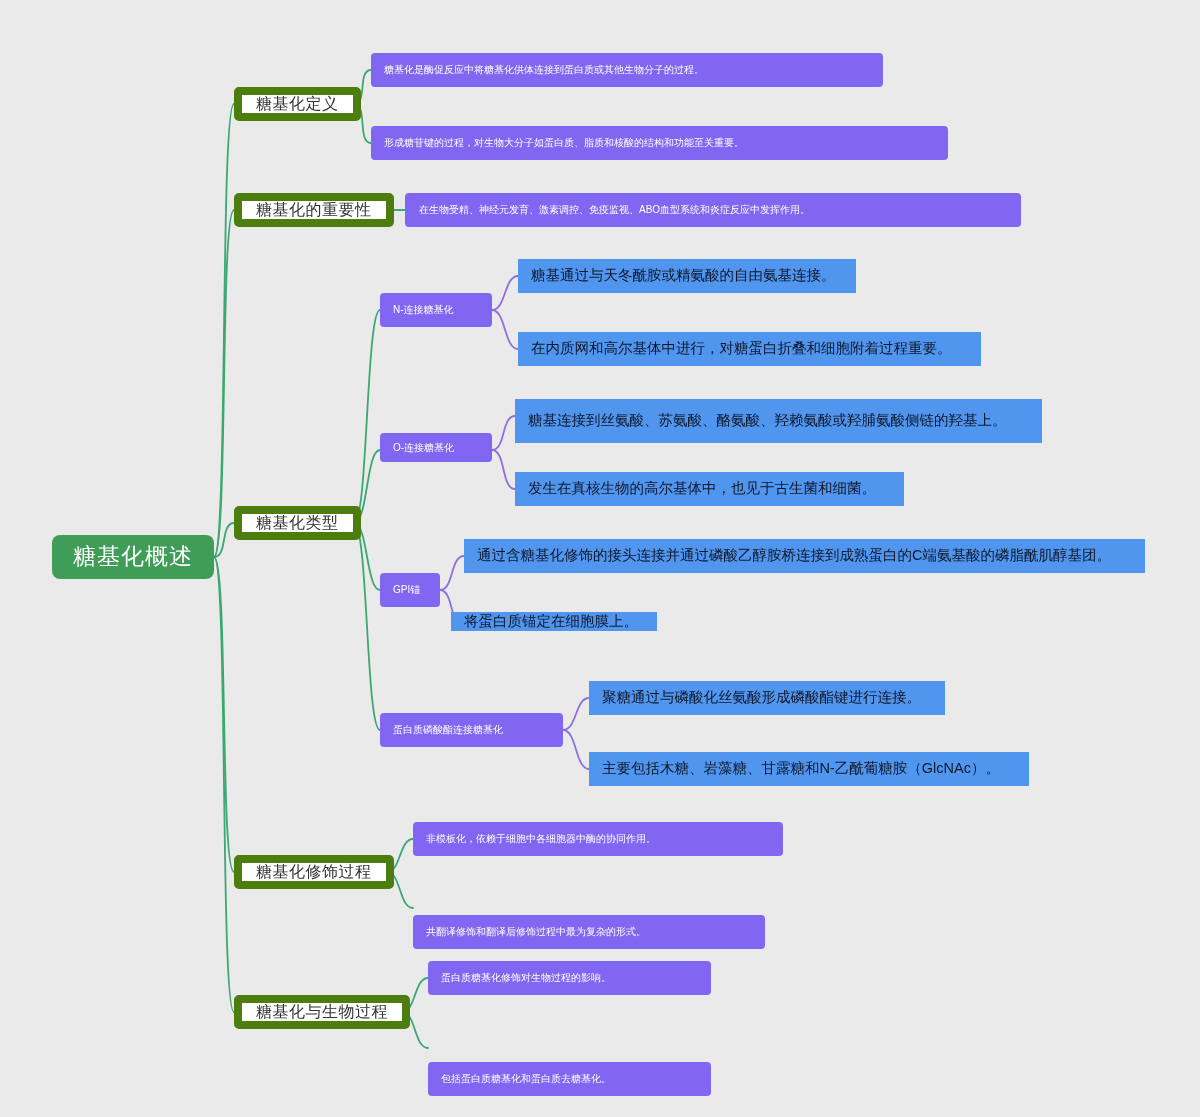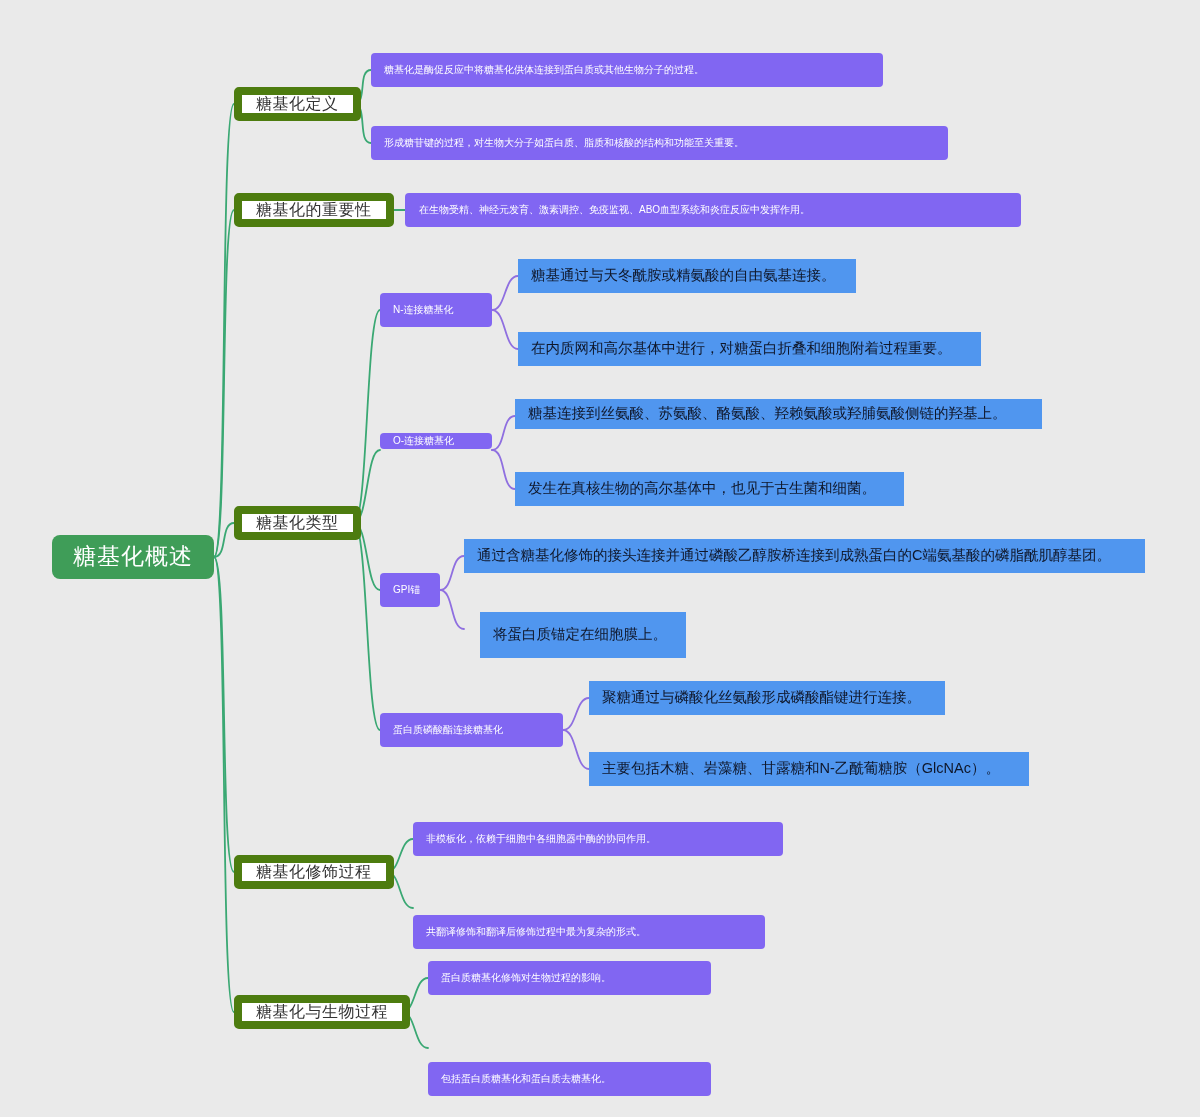--- a/index.html
+++ b/index.html
@@ -110,26 +110,26 @@
       <div class="node root" style="left: 52px; top: 535px; min-width: 162px; height: 44px;">糖基化概述</div>
       <div class="node lvl1" style="left: 234px; top: 87px; min-width: 120px; height: 34px;">糖基化定义</div>
       <div class="node purple lead" style="left: 371px; top: 53px; min-width: 512px; height: 34px;">糖基化是酶促反应中将糖基化供体连接到蛋白质或其他生物分子的过程。</div>
       <div class="node purple lead" style="left: 371px; top: 126px; min-width: 577px; height: 34px; font-family: Liberation Serif, serif;">形成糖苷键的过程，对生物大分子如蛋白质、脂质和核酸的结构和功能至关重要。</div>
       <div class="node lvl1" style="left: 234px; top: 193px; min-width: 153px; height: 34px;">糖基化的重要性</div>
       <div class="node purple lead" style="left: 405px; top: 193px; min-width: 616px; height: 34px; padding-left: 14px;">在生物受精、神经元发育、激素调控、免疫监视、ABO血型系统和炎症反应中发挥作用。</div>
       <div class="node lvl1" style="left: 234px; top: 506px; min-width: 120px; height: 34px;">糖基化类型</div>
       <div class="node purple lead" style="left: 380px; top: 293px; min-width: 112px; height: 34px;">N-连接糖基化</div>
       <div class="node blue lead" style="left: 518px; top: 259px; min-width: 338px; height: 34px;">糖基通过与天冬酰胺或精氨酸的自由氨基连接。</div>
       <div class="node blue lead" style="left: 518px; top: 332px; min-width: 463px; height: 34px;">在内质网和高尔基体中进行，对糖蛋白折叠和细胞附着过程重要。</div>
-      <div class="node purple lead" style="left: 380px; top: 433px; min-width: 112px; height: 16px;">O-连接糖基化</div>
-      <div class="node blue lead" style="left: 515px; top: 399px; min-width: 527px; height: 30px;">糖基连接到丝氨酸、苏氨酸、酪氨酸、羟赖氨酸或羟脯氨酸侧链的羟基上。</div>
+      <div class="node purple lead" style="left: 380px; top: 433px; min-width: 112px; height: 29px;">O-连接糖基化</div>
+      <div class="node blue lead" style="left: 515px; top: 399px; min-width: 527px; height: 44px;">糖基连接到丝氨酸、苏氨酸、酪氨酸、羟赖氨酸或羟脯氨酸侧链的羟基上。</div>
       <div class="node blue lead" style="left: 515px; top: 472px; min-width: 389px; height: 34px;">发生在真核生物的高尔基体中，也见于古生菌和细菌。</div>
       <div class="node purple lead" style="left: 380px; top: 573px; min-width: 60px; height: 34px;">GPI锚</div>
       <div class="node blue lead" style="left: 464px; top: 539px; min-width: 681px; height: 34px;">通过含糖基化修饰的接头连接并通过磷酸乙醇胺桥连接到成熟蛋白的C端氨基酸的磷脂酰肌醇基团。</div>
-      <div class="node blue lead" style="left: 480px; top: 612px; min-width: 206px; height: 46px;">将蛋白质锚定在细胞膜上。</div>
+      <div class="node blue lead" style="left: 451px; top: 612px; min-width: 206px; height: 19px;">将蛋白质锚定在细胞膜上。</div>
       <div class="node purple lead" style="left: 380px; top: 713px; min-width: 183px; height: 34px;">蛋白质磷酸酯连接糖基化</div>
       <div class="node blue lead" style="left: 589px; top: 681px; min-width: 356px; height: 34px;">聚糖通过与磷酸化丝氨酸形成磷酸酯键进行连接。</div>
       <div class="node blue lead" style="left: 589px; top: 752px; min-width: 440px; height: 34px;">主要包括木糖、岩藻糖、甘露糖和N-乙酰葡糖胺（GlcNAc）。</div>
       <div class="node lvl1" style="left: 234px; top: 855px; min-width: 153px; height: 34px;">糖基化修饰过程</div>
       <div class="node purple lead" style="left: 413px; top: 822px; min-width: 370px; height: 34px;">非模板化，依赖于细胞中各细胞器中酶的协同作用。</div>
       <div class="node purple lead" style="left: 413px; top: 891px; min-width: 352px; height: 34px; margin-top: 24px;">共翻译修饰和翻译后修饰过程中最为复杂的形式。</div>
       <div class="node lvl1" style="left: 234px; top: 995px; min-width: 168px; height: 34px;">糖基化与生物过程</div>
       <div class="node purple lead" style="left: 428px; top: 961px; min-width: 283px; height: 34px;">蛋白质糖基化修饰对生物过程的影响。</div>
       <div class="node purple lead" style="left: 428px; top: 1031px; min-width: 283px; height: 34px; margin-top: 31px;">包括蛋白质糖基化和蛋白质去糖基化。</div>
     </div>

